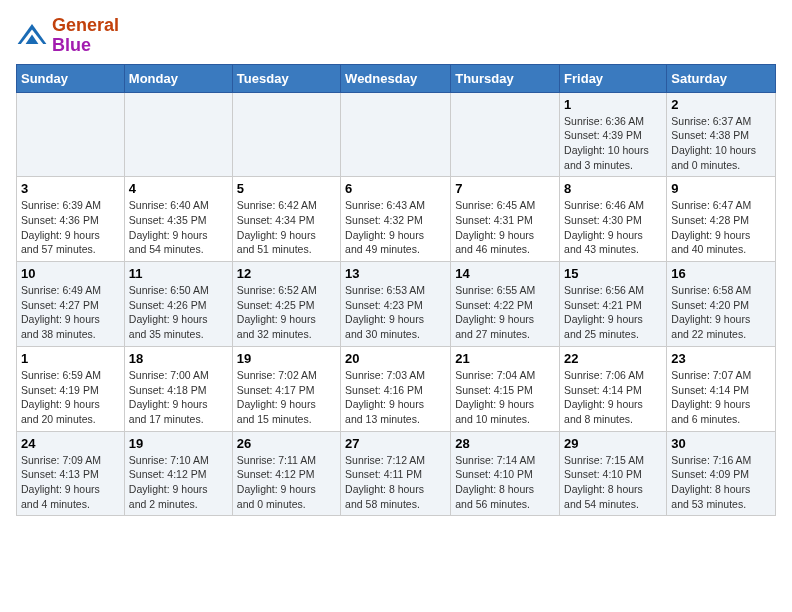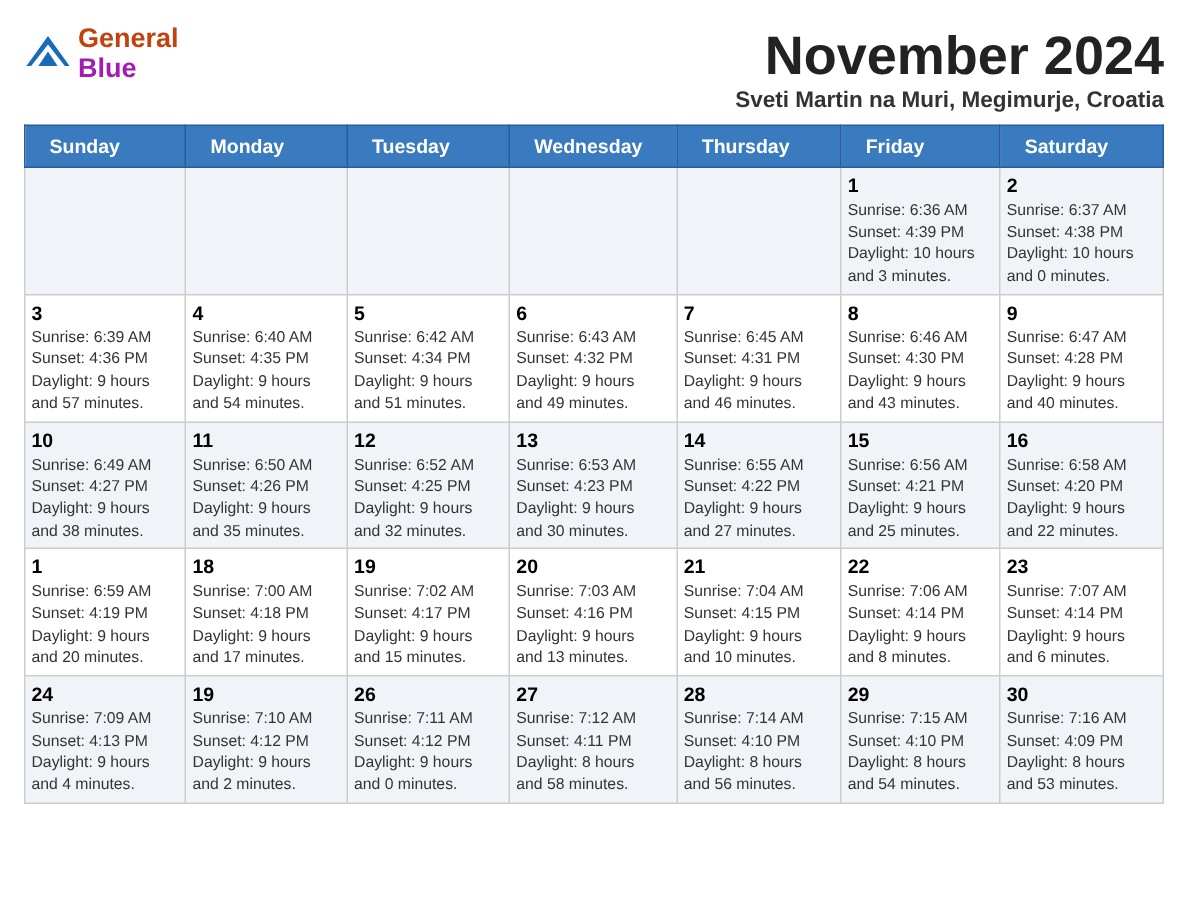--- a/index.html
+++ b/index.html
@@ -49,21 +49,21 @@
       font-weight: bold;
     }
     .calendar {
       width: 100%;
       border-collapse: collapse;
       font-size: 11px;
     }
     .calendar thead th {
       background-color: #3a7abf;
       color: #fff;
-      padding: 6px 16px;
+      padding: 6px 4px;
       text-align: left;
       font-size: 13px;
       font-weight: bold;
       border: 1px solid #2a5a9f;
     }
     .calendar tbody td {
       border: 1px solid #ccc;
       vertical-align: top;
       padding: 4px;
       min-height: 80px;
@@ -98,24 +98,20 @@
     <svg class="logo-icon" viewBox="0 0 40 40">
       <polygon points="20,5 38,30 2,30" fill="#1a6bb5"></polygon>
       <polygon points="20,12 34,30 6,30" fill="#fff"></polygon>
       <polygon points="20,18 28,30 12,30" fill="#1a6bb5"></polygon>
     </svg>
     <div class="logo-text">
       <span class="general">General</span>
       <span class="blue">Blue</span>
     </div>
   </div>
-  <div class="title-area">
-    <div class="month-title">November 2024</div>
-    <div class="location">Sveti Martin na Muri, Megimurje, Croatia</div>
-  </div>
 </div>
 
 <table class="calendar">
   <thead>
     <tr>
     <th>Sunday</th>
         <th>Monday</th>
         <th>Tuesday</th>
         <th>Wednesday</th>
         <th>Thursday</th>

